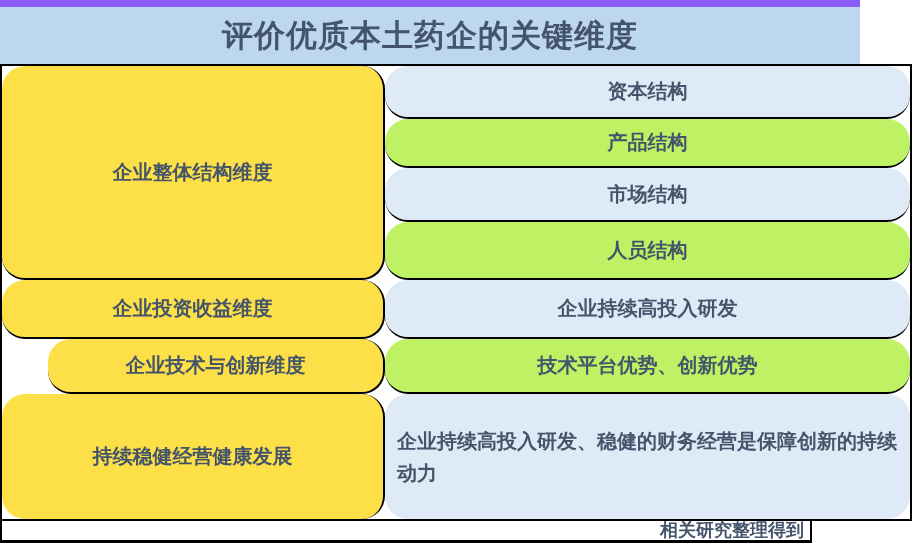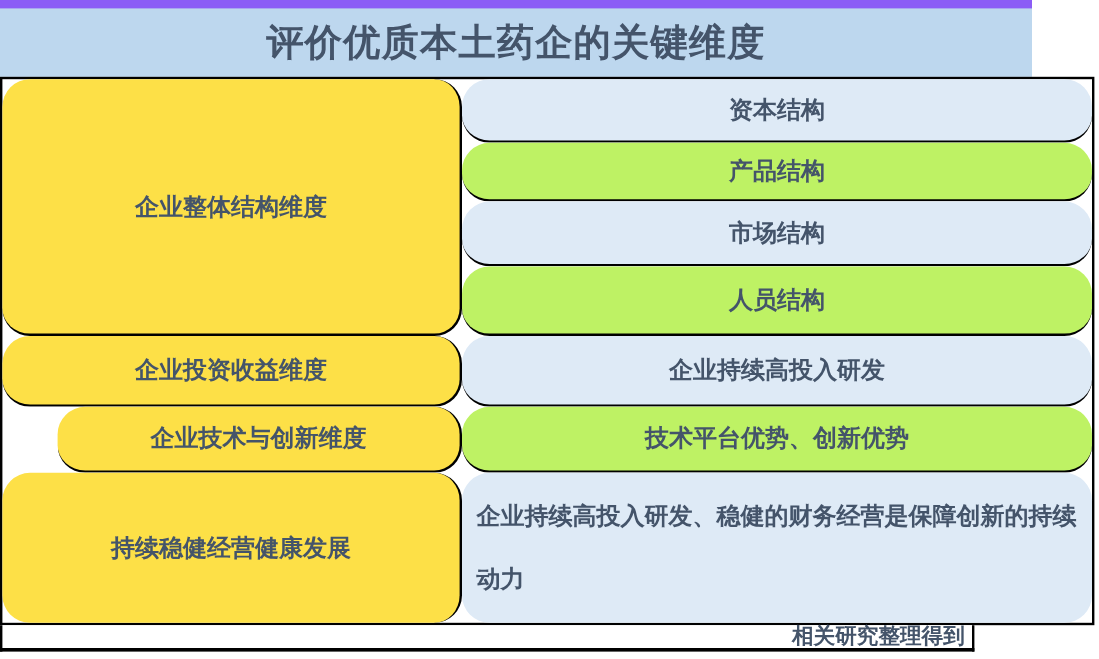--- a/index.html
+++ b/index.html
@@ -59,21 +59,21 @@
     border-radius: 23px;
   }
   .cell.left {
     border-right: 2px solid #000000;
     background: #fde047;
   }
   .cell.no-bb { border-bottom: none; }
   .bg-blue  { background: #DEEAF6; }
   .bg-white { background: #bef264; }
   .cell.multiline {
-    line-height: 52px;
+    line-height: 32px;
     padding: 0 12px;
   }
   
   .rc1 { grid-column: 2; grid-row: 1; }
   .rc2 { grid-column: 2; grid-row: 2; }
   .rc3 { grid-column: 2; grid-row: 3; font-family: Liberation Mono, monospace; }
   .rc4 { grid-column: 2; grid-row: 4; }
   .rc5 { grid-column: 2; grid-row: 5; }
   .rc6 { grid-column: 2; grid-row: 6; }
   .rc7 { grid-column: 2; grid-row: 7; }

